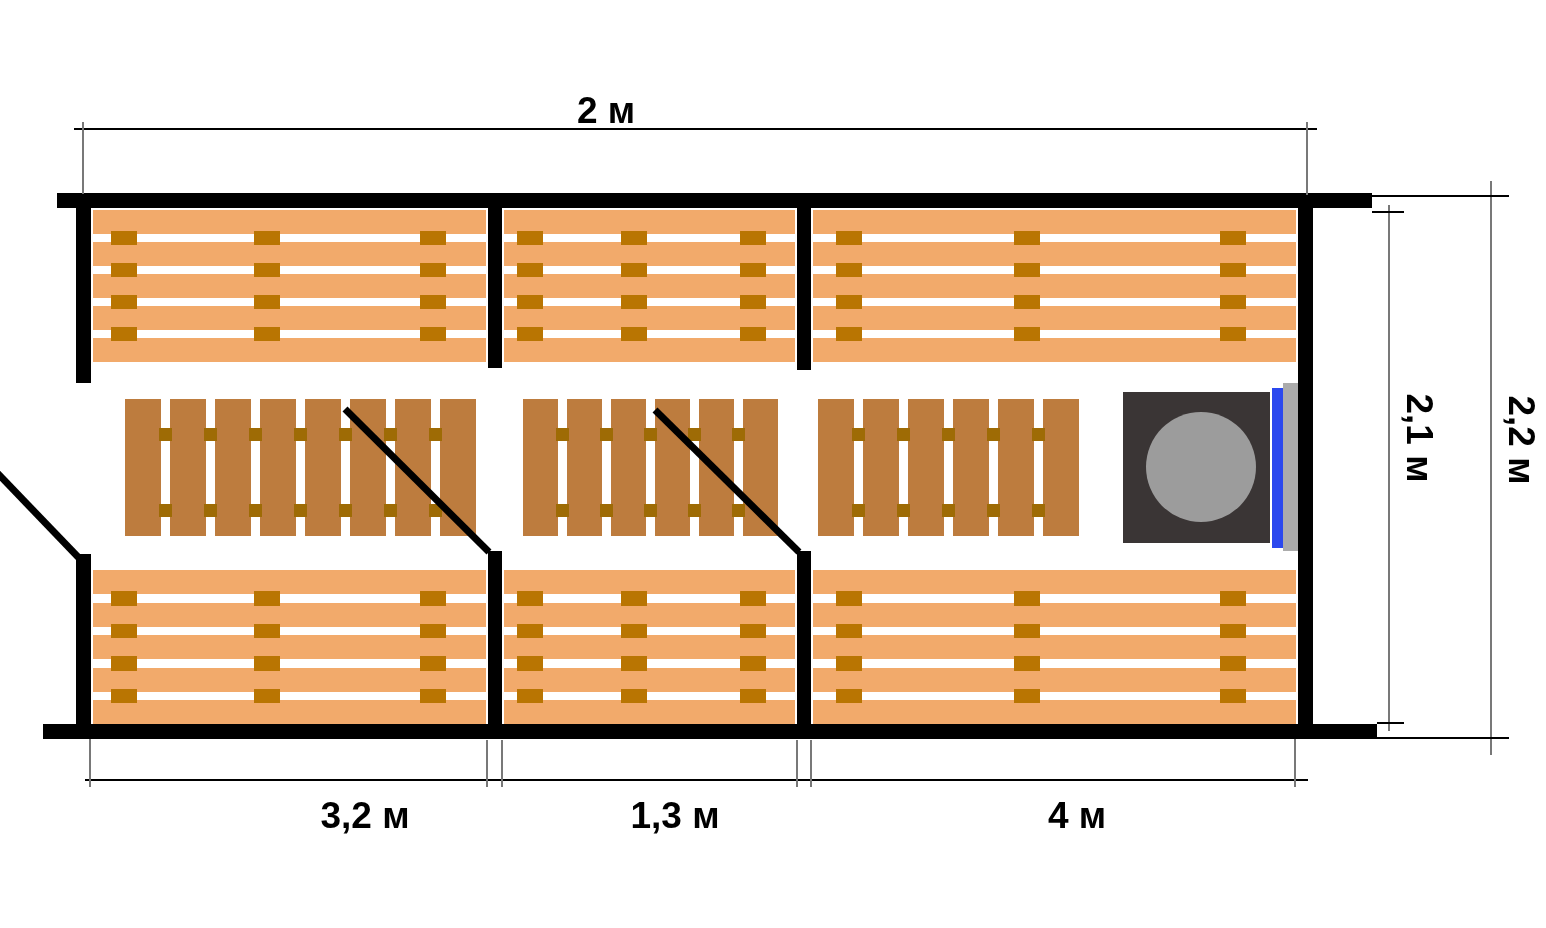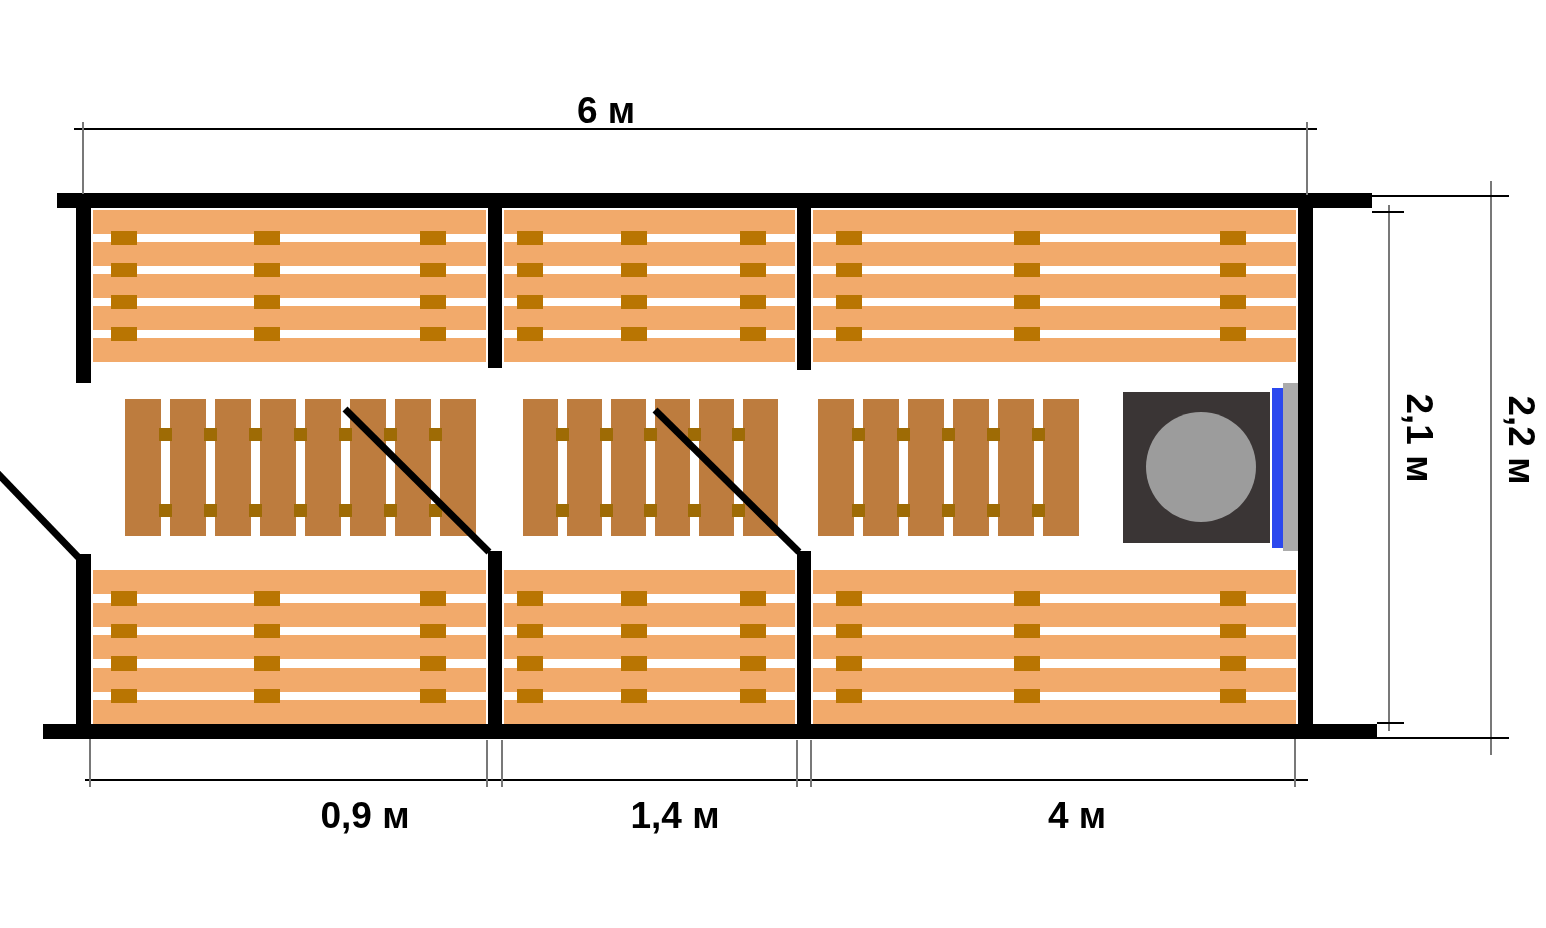--- a/index.html
+++ b/index.html
@@ -20,23 +20,23 @@
     border-radius:50%;
     background-image:radial-gradient(#8f8f8f 1px, rgba(0,0,0,0) 1.2px);
     background-size:7px 7px;
   }
   svg.doors{position:absolute;left:0;top:0;pointer-events:none;}
 </style>
 </head>
 <body>
 
 <div class="canvas" id="scene">
-  <div class="dim-label" style="left:606px;top:110px">6 м</div>
-  <div class="dim-label" style="left:365px;top:815px">0,9 м</div>
-  <div class="dim-label" style="left:675px;top:815px">1,4 м</div>
+  <div class="dim-label" style="left:606px;top:110px">2 м</div>
+  <div class="dim-label" style="left:365px;top:815px">3,2 м</div>
+  <div class="dim-label" style="left:675px;top:815px">1,3 м</div>
   <div class="dim-label" style="left:1077px;top:815px">4 м</div>
   <div class="dim-label rot" style="left:1419px;top:438px">2,1 м</div>
   <div class="dim-label rot" style="left:1521px;top:440px">2,2 м</div>
 <div style="position: absolute; left: 93px; top: 210px; width: 393px; height: 152px; background: transparent;">
       <div style="position: absolute; left: 0px; top: 0px; width: 393px; height: 24px; background: rgb(242, 170, 107);"></div>
       <div style="position: absolute; left: 0px; top: 32px; width: 393px; height: 24px; background: rgb(242, 170, 107);"></div>
       <div style="position: absolute; left: 0px; top: 64px; width: 393px; height: 24px; background: rgb(242, 170, 107);"></div>
       <div style="position: absolute; left: 0px; top: 96px; width: 393px; height: 24px; background: rgb(242, 170, 107);"></div>
       <div style="position: absolute; left: 0px; top: 128px; width: 393px; height: 24px; background: rgb(242, 170, 107);"></div>
       <div style="position: absolute; left: 18px; top: 21px; width: 26px; height: 14px; background: rgb(185, 117, 2);"></div>

